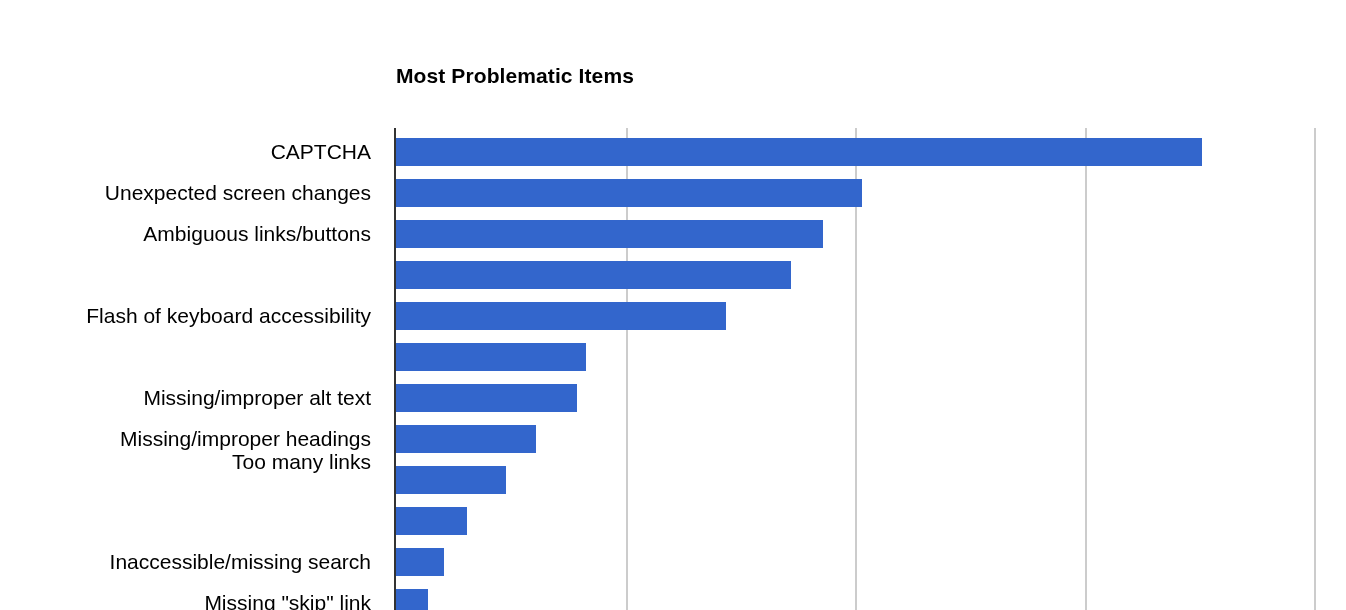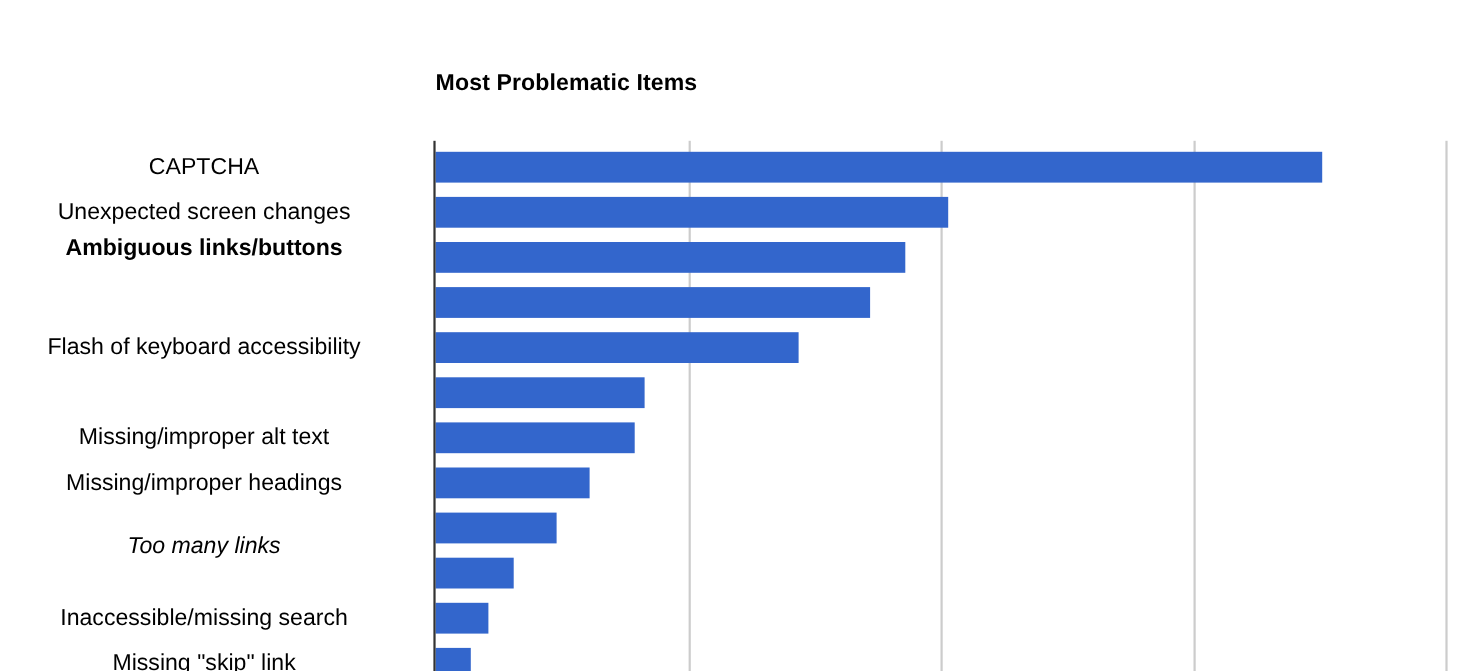--- a/index.html
+++ b/index.html
@@ -65,21 +65,21 @@
     left: 0;
     top: 88px;
     width: 371px;
     height: 497px;
   }
 
   .cat-label {
     position: absolute;
     right: 0;
     width: 371px;
-    text-align: center;
+    text-align: right;
     font-size: 21px;
     color: #000000;
     white-space: nowrap;
     line-height: 28px;
   }
 
   .bar {
     position: absolute;
     left: 0;
     height: 28px;
@@ -114,22 +114,22 @@
         <div class="bar" style="top: 420px; width: 48px; background: rgb(51, 102, 204);"></div>
         <div class="bar" style="top: 461px; width: 32px; background: rgb(51, 102, 204);"></div>
       </div>
   </div>
 
   <div id="axis-line"></div>
 
   <div id="labels-area">
       <div class="cat-label" style="top: 10px;">CAPTCHA</div>
       <div class="cat-label" style="top: 51px;">Unexpected screen changes</div>
-      <div class="cat-label" style="top: 84px; font-weight: bold;">Ambiguous links/buttons</div>
+      <div class="cat-label" style="top: 92px;">Ambiguous links/buttons</div>
       <div class="cat-label" style="top: 174px;">Flash of keyboard accessibility</div>
       <div class="cat-label" style="top: 256px;">Missing/improper alt text</div>
       <div class="cat-label" style="top: 297px; padding-left: 12px;">Missing/improper headings</div>
-      <div class="cat-label" style="top: 355px; font-style: italic;">Too many links</div>
+      <div class="cat-label" style="top: 320px;">Too many links</div>
       <div class="cat-label" style="top: 420px;">Inaccessible/missing search</div>
       <div class="cat-label" style="top: 461px;">Missing "skip" link</div>
     </div>
 
 </div>
 
 </body></html>

